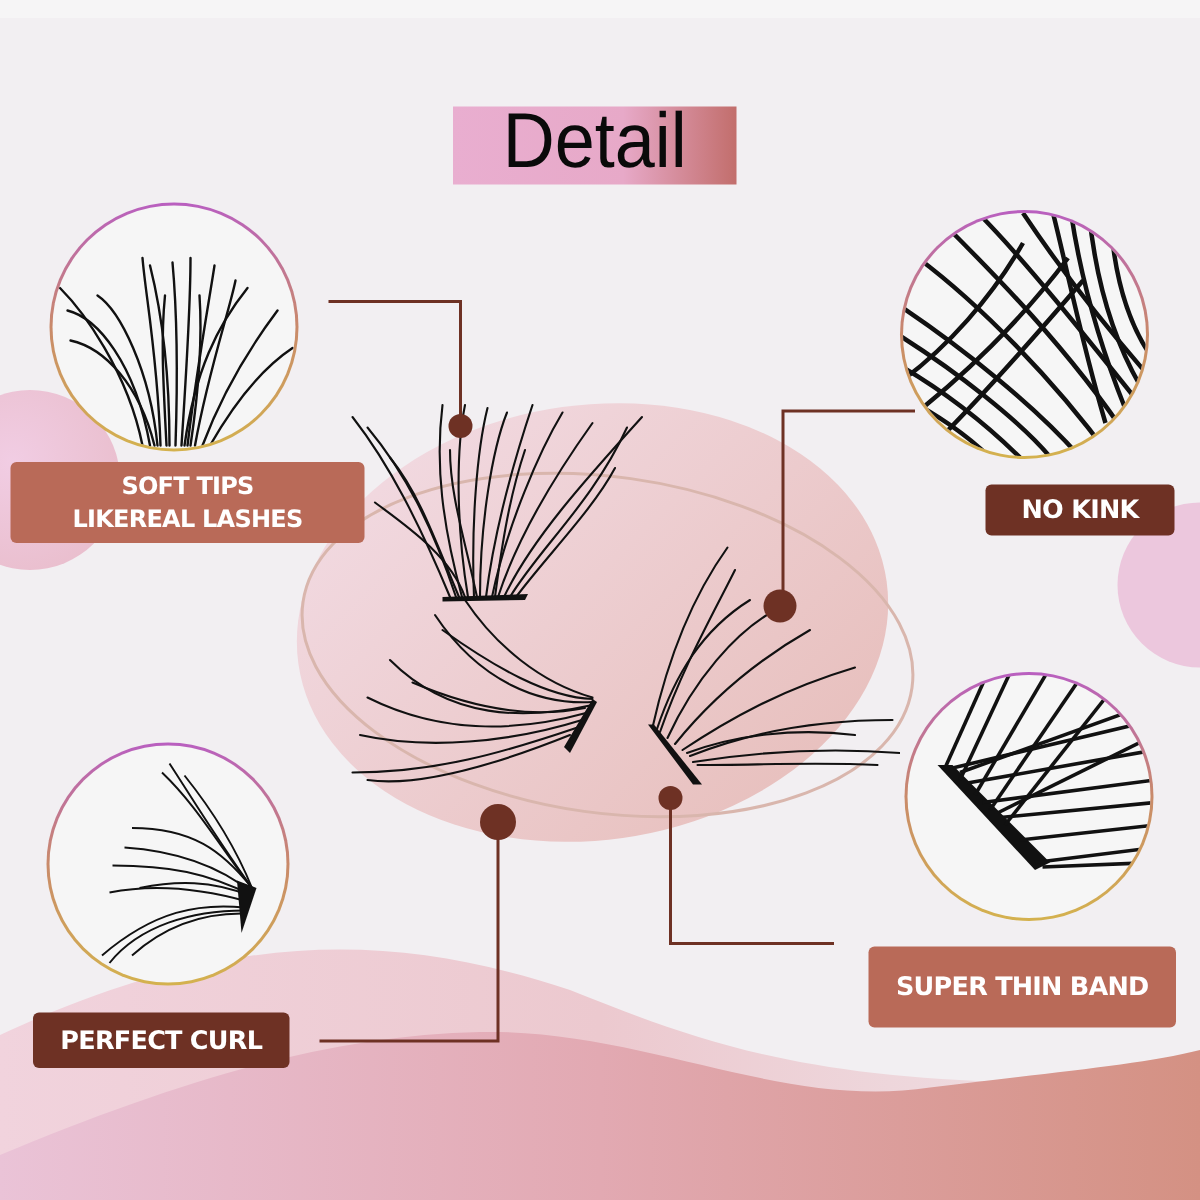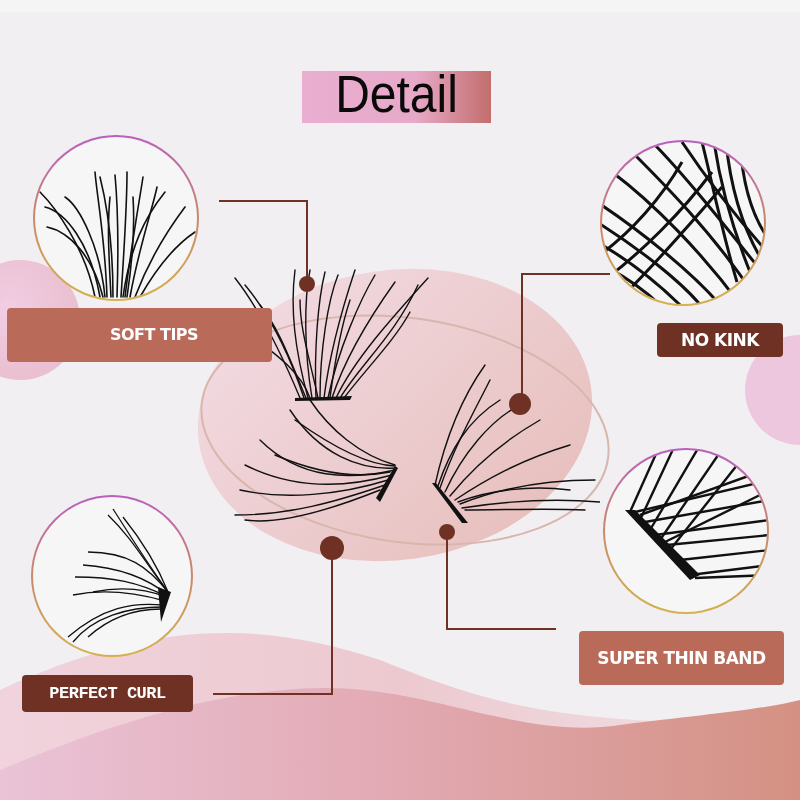--- a/index.html
+++ b/index.html
@@ -24,24 +24,24 @@
   }
 
   .label {
     position: absolute; color: #ffffff;
     font-family: "DejaVu Sans", sans-serif; font-weight: bold;
     display: flex; align-items: center; justify-content: center; text-align: center;
     border-radius: 4px; letter-spacing: -0.5px;
   }
   .label.light { background: #b96a58; }
   .label.dark { background: #6e3124; }
-  .label-soft { left: 7px; top: 308px; width: 236px; height: 54px; font-size: 16px; line-height: 22px; flex-direction: column; padding-left: 29px; }
+  .label-soft { left: 7px; top: 308px; width: 236px; height: 54px; font-size: 16px; line-height: 22px; flex-direction: column; }
   .label-kink { left: 620px; top: 323px; width: 126px; height: 34px; font-size: 17px; margin-left: 37px; }
   .label-band { left: 579px; top: 631px; width: 205px; height: 54px; font-size: 17px; justify-content: center; }
-  .label-curl { left: 22px; top: 675px; width: 171px; height: 37px; font-size: 17px; font-family: Liberation Mono, monospace; }
+  .label-curl { left: 22px; top: 675px; width: 171px; height: 37px; font-size: 17px; }
 
   .thumb {
     position: absolute; border-radius: 50%;
     background: linear-gradient(180deg, #b95fc0 0%, #c98a6a 50%, #d4b24e 100%);
     padding: 2px; box-sizing: border-box;
   }
   .thumb-inner { width: 100%; height: 100%; border-radius: 50%; background: #f6f6f6; overflow: hidden; }
   .thumb-inner svg { display: block; }
   .thumb-soft { left: 33px; top: 135px; width: 166px; height: 166px; }
   .thumb-kink { left: 600px; top: 140px; width: 166px; height: 166px; }
@@ -250,20 +250,21 @@
     <g fill="#6e3124">
       <circle cx="307" cy="284" r="8"></circle>
       <circle cx="520" cy="404" r="11"></circle>
       <circle cx="332" cy="548" r="12"></circle>
       <circle cx="447" cy="532" r="8"></circle>
     </g>
   </svg>
 
   <div class="label light label-soft">
     <span>SOFT TIPS</span>
+    <span>LIKEREAL LASHES</span>
   </div>
   <div class="label dark label-kink">
     <span>NO KINK</span>
   </div>
   <div class="label dark label-curl">
     <span>PERFECT CURL</span>
   </div>
   <div class="label light label-band">
     <span>SUPER THIN BAND</span>
   </div>

